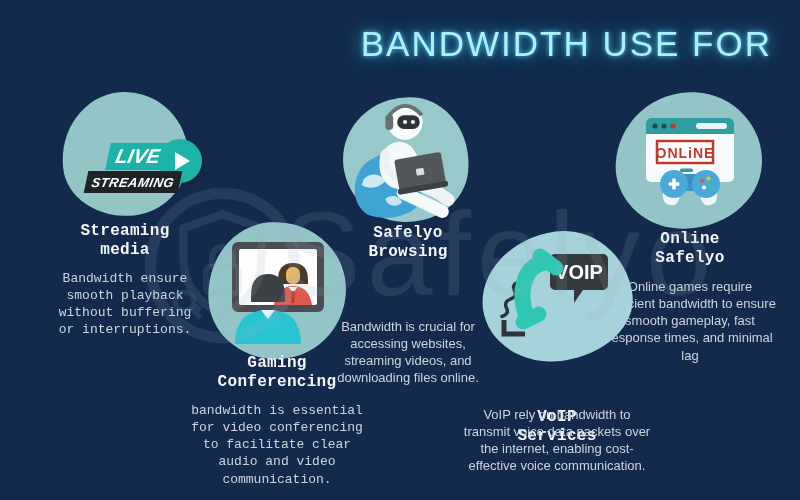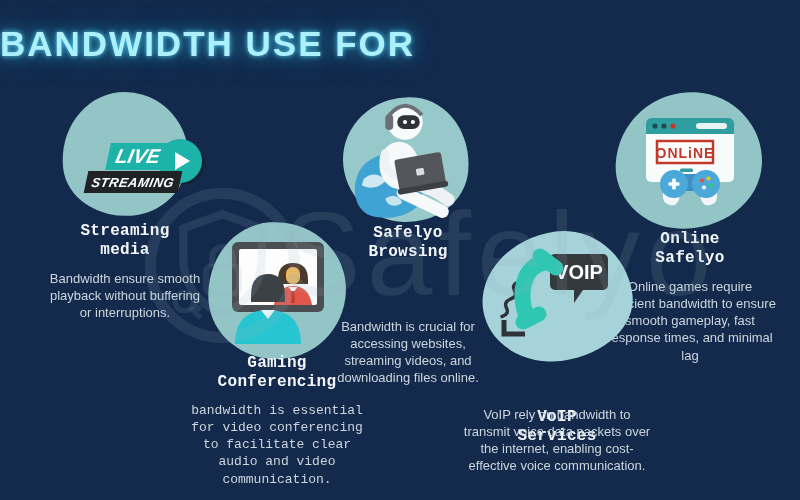--- a/index.html
+++ b/index.html
@@ -19,22 +19,22 @@
   html,body{width:800px;height:500px;}
   body{
     position:relative;
     width:800px;height:500px;
     background:var(--background);
     overflow:hidden;
     font-family:"Liberation Sans", sans-serif;
   }
   .title{
     position:absolute;left:0;top:24px;width:772px;
-    text-align:left;
-    font-size:35px;font-weight:700;letter-spacing:2px;
+    text-align:right;
+    font-size:35px;font-weight:400;letter-spacing:2px;
     color:var(--title-text);
     text-shadow:0 0 5px rgba(90,225,255,.85),0 0 16px rgba(60,210,250,.55),0 0 32px rgba(50,200,245,.35);
   }
   .item{position:absolute;}
   .blob{position:absolute;background:var(--blob);}
   .blob.b1{left:62px;top:92px;width:126px;height:124px;border-radius:50% 50% 48% 52%/56% 52% 48% 44%;transform:rotate(-6deg);}
   .blob.b2{left:343px;top:97px;width:126px;height:125px;border-radius:53% 47% 50% 50%/50% 55% 45% 50%;transform:rotate(5deg);background:var(--blob-internet);}
   .blob.b3{left:616px;top:92px;width:146px;height:137px;border-radius:52% 48% 55% 45%/55% 50% 50% 45%;transform:rotate(3deg);}
   .blob.b4{left:208px;top:222px;width:138px;height:137px;border-radius:48% 52% 50% 50%/54% 49% 51% 46%;transform:rotate(-4deg);}
   .blob.b5{left:482px;top:232px;width:150px;height:129px;border-radius:55% 45% 52% 48%/52% 56% 44% 48%;transform:rotate(-8deg);background:var(--blob-voip);}
@@ -46,21 +46,21 @@
   .item-desc{
     position:absolute;text-align:center;
     font-size:13px;line-height:1.32;
     color:var(--body);
   }
   .t1{left:70px;top:222px;width:110px;}
   .t2{left:353px;top:224px;width:110px;}
   .t3{left:640px;top:230px;width:100px;}
   .t4{left:207px;top:354px;width:140px;}
   .t5{left:507px;top:376px;width:100px;margin-top:32px;}
-  .d1{left:48px;top:270px;width:154px;}
+  .d1{left:48px;top:270px;width:154px;font-family:Liberation Mono, monospace;}
   .d2{left:330px;top:270px;width:156px;margin-top:48px;}
   .d3{left:603px;top:278px;width:174px;}
   .d4{left:190px;top:402px;width:174px;font-family:Liberation Mono, monospace;}
   .d5{left:462px;top:406px;width:190px;}
   
   .badge{position:absolute;left:84px;top:138px;width:118px;height:62px;}
   .band{position:absolute;transform:skewX(-12deg);display:flex;align-items:center;justify-content:center;
         font-style:italic;font-weight:700;color:#fff;}
   .band.live{left:24px;top:5px;width:60px;height:27px;background:var(--accent-teal);font-size:20px;}
   .band.stream{left:2px;top:33px;width:94px;height:22px;background:var(--badge-dark);font-size:13px;letter-spacing:.5px;}

